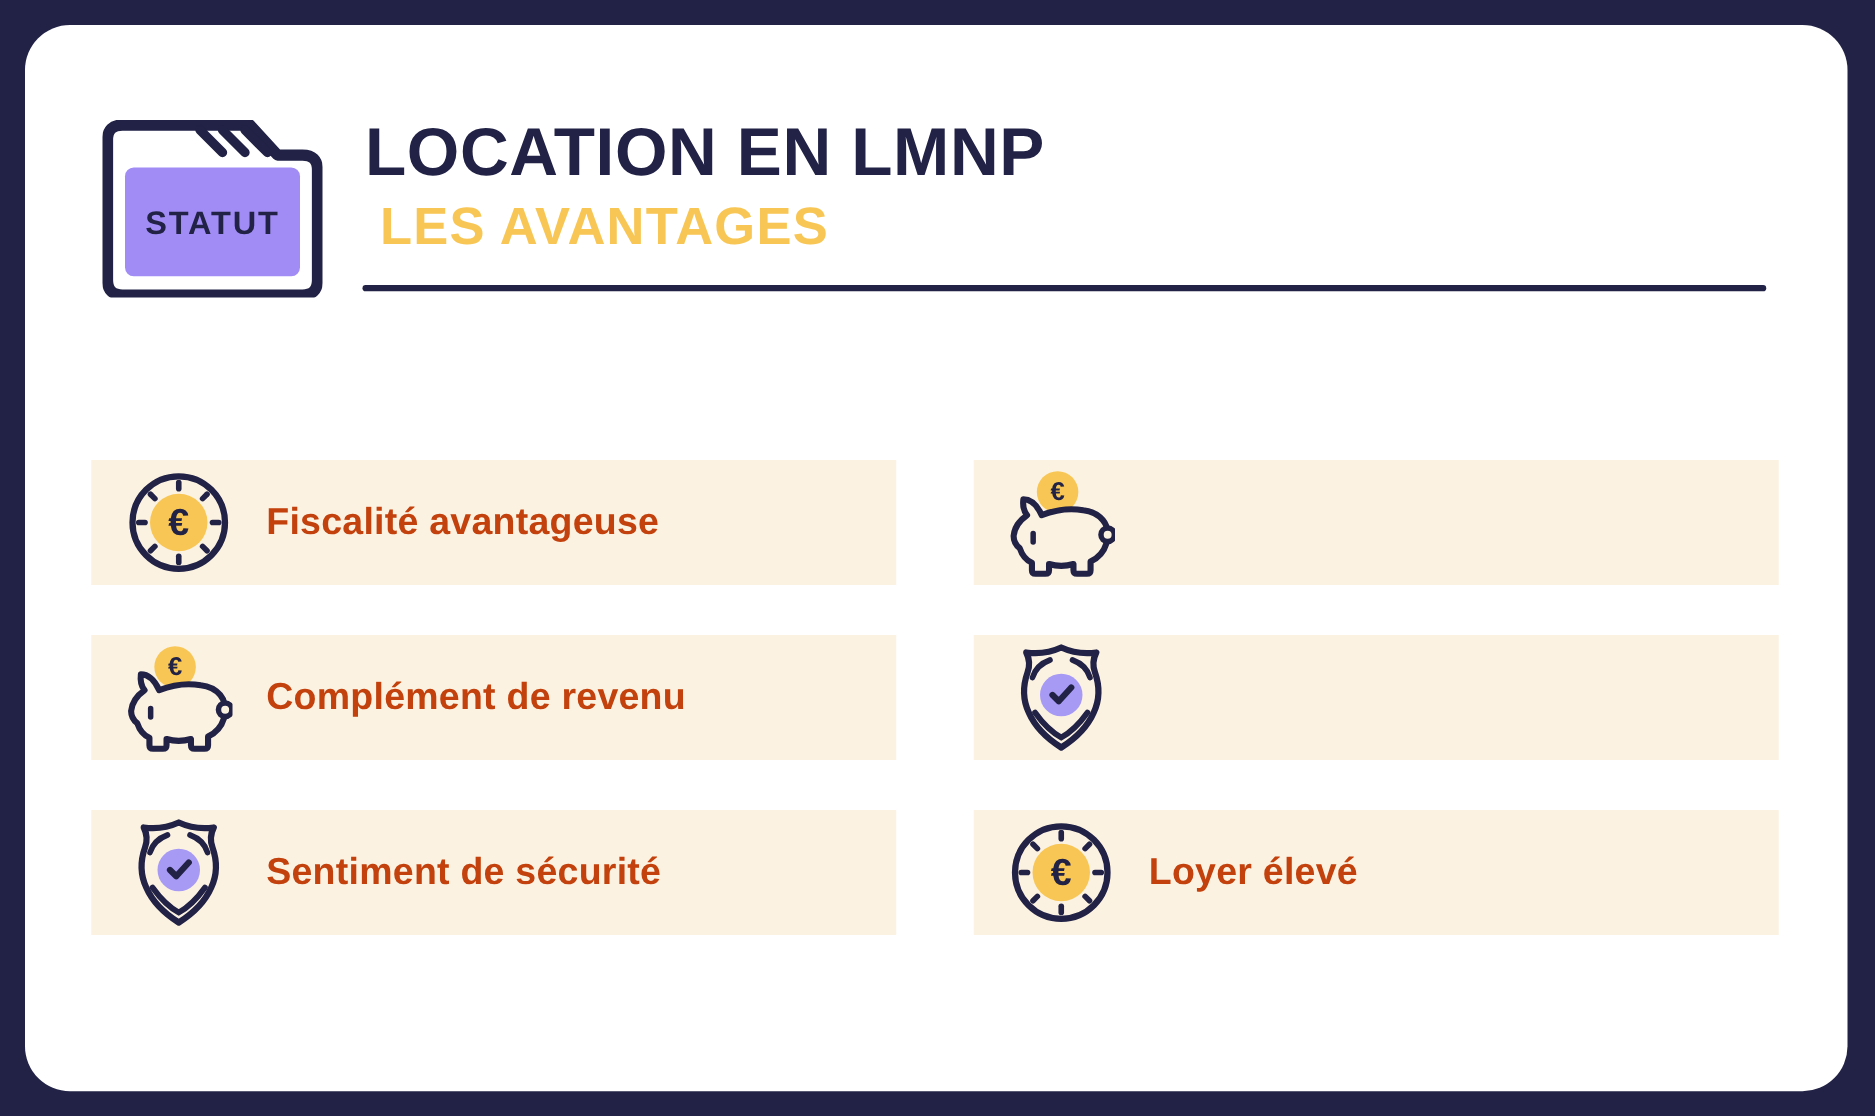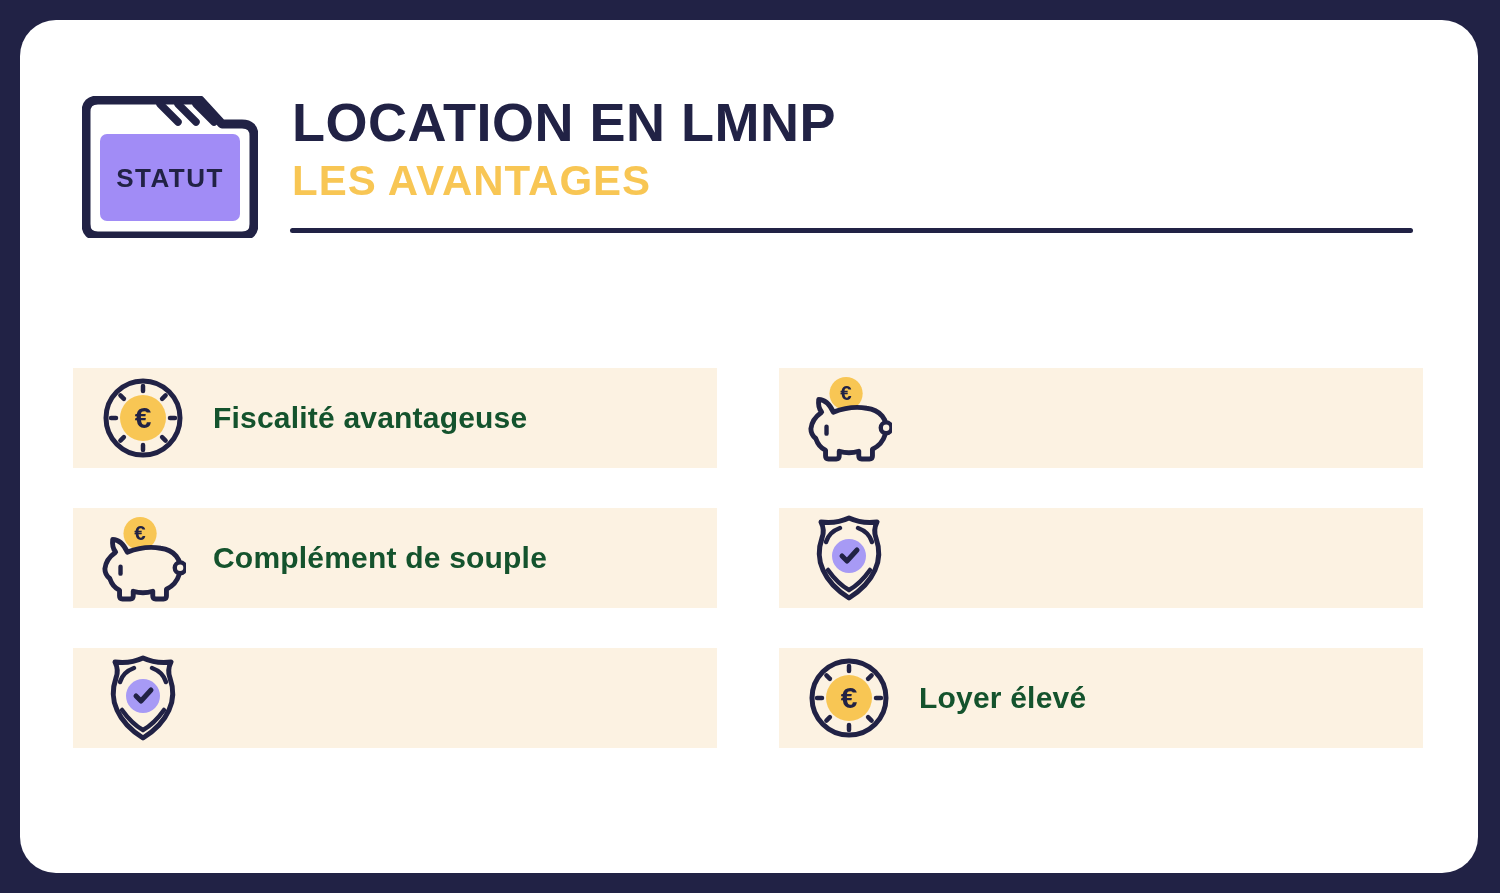--- a/index.html
+++ b/index.html
@@ -13,38 +13,38 @@
     position:absolute;left:20px;top:20px;width:1458px;height:853px;
     background:#ffffff;border-radius:36px;
   }
   
   .folder-svg{position:absolute;left:62px;top:76px;width:176px;height:142px;}
   .title{
     position:absolute;left:272px;top:75px;
     font-size:54px;font-weight:700;color:#212245;letter-spacing:.5px;line-height:1;text-align:right;
   }
   .subtitle{
-    position:absolute;left:272px;top:140px;
+    position:absolute;left:284px;top:140px;
     font-size:42px;font-weight:700;color:#f8c654;letter-spacing:1px;line-height:1;
   }
   .rule{
     position:absolute;left:270px;top:208px;width:1123px;height:5px;
     background:#212245;border-radius:3px;
   }
   
   .col{position:absolute;top:348px;width:644px;display:flex;flex-direction:column;gap:40px;}
   .col-left{left:53px;}
   .col-right{left:759px;}
   .row{
     height:100px;background:#fcf2e2;display:flex;align-items:center;
     padding-left:24px;box-sizing:border-box;
   }
   .icon-box{width:92px;height:100px;display:flex;align-items:center;justify-content:center;flex:0 0 92px;}
   .row-label{
-    margin-left:24px;font-size:30px;font-weight:700;color:#14532d;letter-spacing:.2px;
+    margin-left:24px;font-size:30px;font-weight:700;color:#c2410c;letter-spacing:.2px;
     white-space:nowrap;
   }
   svg{display:block;}
   .svg-txt{font-family:"Liberation Sans","DejaVu Sans",sans-serif;}
 </style>
 </head>
 <body>
 
 <div class="card">
 
@@ -89,36 +89,37 @@
     <div class="row">
       <div class="icon-box">
         <svg width="86" height="92" viewBox="0 0 88 94">
           <circle cx="41" cy="22" r="17" fill="#f8c654"></circle>
           <text class="svg-txt" x="41" y="29" text-anchor="middle" font-size="21" font-weight="700" fill="#212245">€</text>
           <path d="M 28 41 Q 22 28 13 28 Q 12 36 16 41 Q 6 48 5 58 Q 5 64 10 68 Q 13 77 20 80 L 20 86 Q 20 89 23 89 L 31 89 Q 34 89 34 86 L 34 81 Q 44 84 54 81 L 54 86 Q 54 89 57 89 L 65 89 Q 68 89 68 86 L 68 79 Q 78 74 81 64 Q 84 52 78 45 Q 72 38 62 37 Q 46 34 28 41 Z" fill="#fcf2e2" stroke="#212245" stroke-width="5" stroke-linejoin="round" stroke-linecap="round"></path>
           <circle cx="82" cy="57" r="5.5" fill="#fcf2e2" stroke="#212245" stroke-width="4.5"></circle>
           <line x1="21" y1="56" x2="21" y2="63" stroke="#212245" stroke-width="4.5" stroke-linecap="round"></line>
         </svg>
       </div>
-      <div class="row-label">Complément de souple</div>
+      <div class="row-label">Complément de revenu</div>
     </div>
 
     <div class="row">
       <div class="icon-box">
         <svg width="74" height="90" viewBox="0 0 74 90">
           <path d="M 37 5 Q 24 11 9 9 Q 13 17 10 25 Q 4 42 11 57 Q 18 73 37 85 Q 56 73 63 57 Q 70 42 64 25 Q 61 17 65 9 Q 50 11 37 5 Z" fill="none" stroke="#212245" stroke-width="5" stroke-linejoin="round"></path>
           <g stroke="#212245" stroke-width="4.5" fill="none" stroke-linecap="round">
             <path d="M 28 15 Q 17 19 14 29"></path>
             <path d="M 46 15 Q 57 19 60 29"></path>
             <path d="M 16 57 Q 26 71 37 77 Q 48 71 58 57"></path>
           </g>
           <circle cx="37" cy="43" r="17" fill="#a79af5"></circle>
           <path d="M 30 43 L 35 48 L 45 37" fill="none" stroke="#212245" stroke-width="5" stroke-linecap="round" stroke-linejoin="round"></path>
         </svg>
       </div>
+      <div class="row-label">Sentiment de sécurité</div>
     </div>
 
   </div>
 
   <div class="col col-right">
 
     <div class="row">
       <div class="icon-box">
         <svg width="86" height="92" viewBox="0 0 88 94">
           <circle cx="41" cy="22" r="17" fill="#f8c654"></circle>

